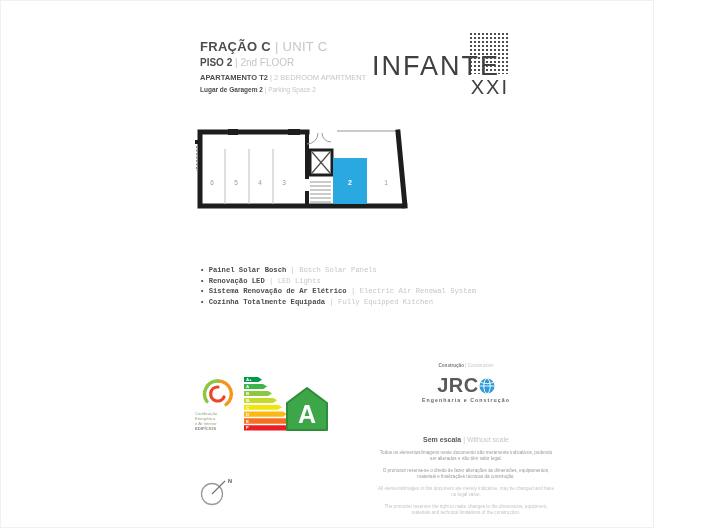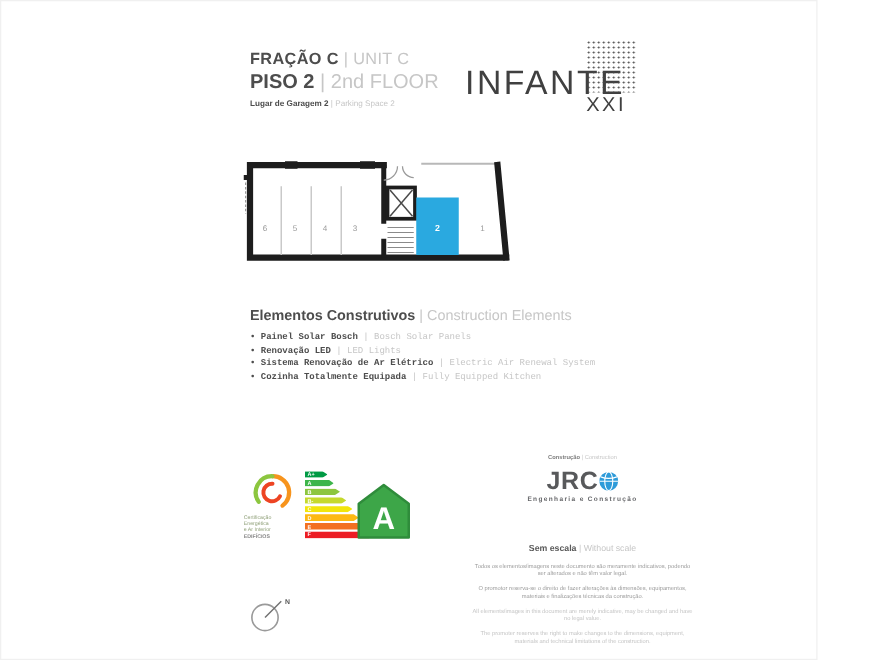--- a/index.html
+++ b/index.html
@@ -3,33 +3,33 @@
 <meta charset="utf-8">
 <style>
   * { margin:0; padding:0; box-sizing:border-box; }
   html,body { background:#fff; }
   body { font-family:"Liberation Sans", sans-serif; }
   .page { position:relative; width:654px; height:528px; background:#ffffff; overflow:hidden; border:1px solid #f0f0f0; }
 
   
   .hdr { position:absolute; left:199px; top:38px; }
   .hdr .l1 { font-size:13px; font-weight:bold; color:#4d4d4d; letter-spacing:.3px; margin-bottom:3px; }
-  .hdr .l2 { font-size:16px; font-weight:bold; color:#4d4d4d; margin-bottom:5px; }
+  .hdr .l2 { font-size:10px; font-weight:bold; color:#4d4d4d; margin-bottom:5px; }
   .hdr .l3 { font-size:7.5px; font-weight:bold; color:#4d4d4d; margin-bottom:4px; }
   .hdr .l4 { font-size:6.5px; font-weight:bold; color:#4d4d4d; }
   .lt { color:#c6c6c6; font-weight:normal; }
   .sep { color:#c6c6c6; font-weight:normal; }
   .sep::before { content:"\00a0|\00a0"; }
 
   
   .brand-name { position:absolute; left:371px; top:50px; font-size:27px; font-weight:300; color:#404040; letter-spacing:2px; }
   .brand-dots { position:absolute; left:468px; top:31px; width:40px; height:42px;
     background-image: radial-gradient(circle, #474747 0.7px, transparent 0.9px);
     background-size:4px 4px; }
-  .brand-numeral { position:absolute; left:468px; top:75px; width:40px; text-align:left; font-size:16px; font-weight:300; color:#404040; letter-spacing:2px; }
+  .brand-numeral { position:absolute; left:468px; top:75px; width:40px; text-align:right; font-size:20px; font-weight:300; color:#404040; letter-spacing:2px; }
 
   
   .plan { position:absolute; left:193px; top:118px; }
 
   
   .ce-title { position:absolute; left:199px; top:246px; font-size:11.5px; font-weight:bold; color:#4d4d4d; }
   .ce-list { position:absolute; left:199px; top:264px; list-style:none; }
   .ce-list li { font-size:7.2px; color:#4d4d4d; font-weight:bold; line-height:10.6px;font-family:Liberation Mono, monospace; }
   .ce-list li::before { content:"\2022\00a0"; color:#4d4d4d; }
 
@@ -63,20 +63,23 @@
 <body>
 
 <div class="page">
 
   <div class="hdr">
     <div class="l1">
       <span>FRAÇÃO C</span><span class="sep"></span><span class="lt">UNIT C</span>
     </div>
     <div class="l2">
       <span>PISO 2</span><span class="sep"></span><span class="lt">2nd FLOOR</span>
+    </div>
+    <div class="l3">
+      <span>APARTAMENTO T2</span><span class="sep"></span><span class="lt">2 BEDROOM APARTMENT</span>
     </div>
     <div class="l4">
       <span>Lugar de Garagem 2</span><span class="sep"></span><span class="lt">Parking Space 2</span>
     </div>
   </div>
 
   <div class="brand-name">INFANTE</div>
   <div class="brand-dots"></div>
   <div class="brand-numeral">XXI</div>
 
@@ -118,23 +121,20 @@
     <rect x="139" y="39" width="34" height="46" fill="#2AA9E0"></rect>
 
     <text x="18" y="66" font-size="6.5" fill="#9a9a9a" text-anchor="middle">6</text>
     <text x="42" y="66" font-size="6.5" fill="#9a9a9a" text-anchor="middle">5</text>
     <text x="66" y="66" font-size="6.5" fill="#9a9a9a" text-anchor="middle">4</text>
     <text x="90" y="66" font-size="6.5" fill="#9a9a9a" text-anchor="middle">3</text>
     <text x="156" y="66" font-size="7" font-weight="bold" fill="#ffffff" text-anchor="middle">2</text>
     <text x="192" y="66" font-size="6.5" fill="#9a9a9a" text-anchor="middle">1</text>
   </svg>
 
-  <div class="ce-title">
-    <span>Elementos Construtivos</span><span class="sep"></span><span class="lt">Construction Elements</span>
-  </div>
   <ul class="ce-list">
     <li><span>Painel Solar Bosch</span><span class="sep"></span><span class="lt">Bosch Solar Panels</span></li>
     <li><span>Renovação LED</span><span class="sep"></span><span class="lt">LED Lights</span></li>
     <li><span>Sistema Renovação de Ar Elétrico</span><span class="sep"></span><span class="lt">Electric Air Renewal System</span></li>
     <li><span>Cozinha Totalmente Equipada</span><span class="sep"></span><span class="lt">Fully Equipped Kitchen</span></li>
   </ul>
 
   <svg class="cert-logo" width="42" height="40" viewBox="0 0 42 40">
     <path d="M21,5 A13,13 0 0 1 29,28.5" fill="none" stroke="#F7941D" stroke-width="3.4" stroke-linecap="round"></path>
     <path d="M21,5 A13,13 0 0 0 10,25.5" fill="none" stroke="#8CC63F" stroke-width="3.4" stroke-linecap="round"></path>

